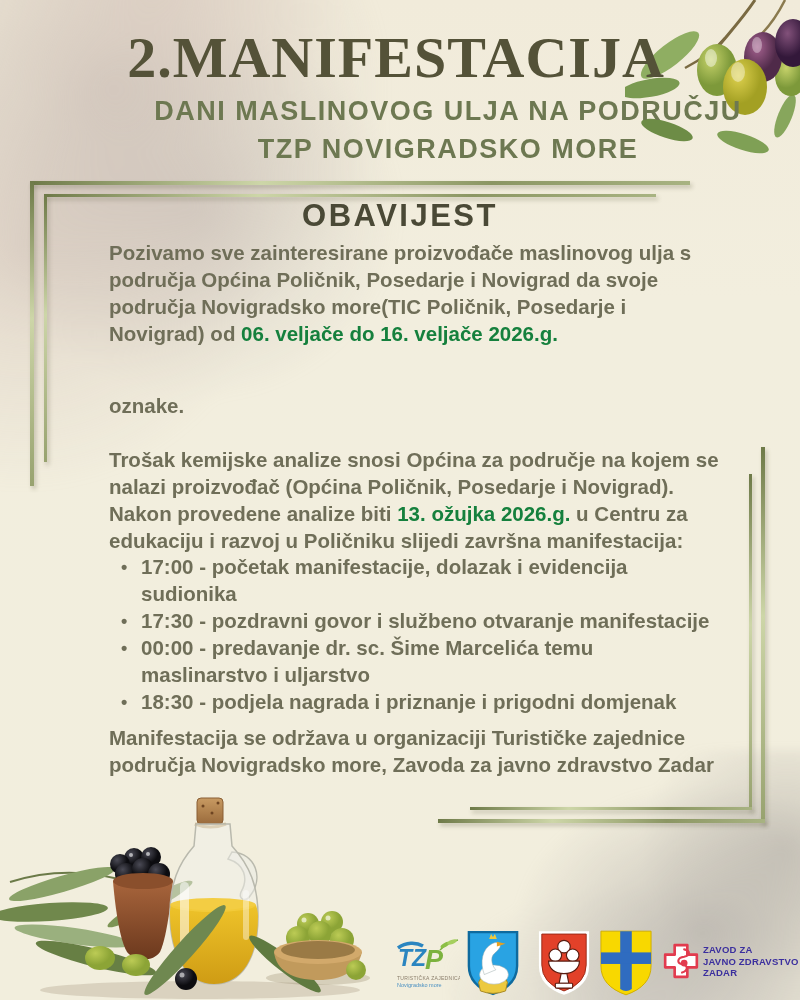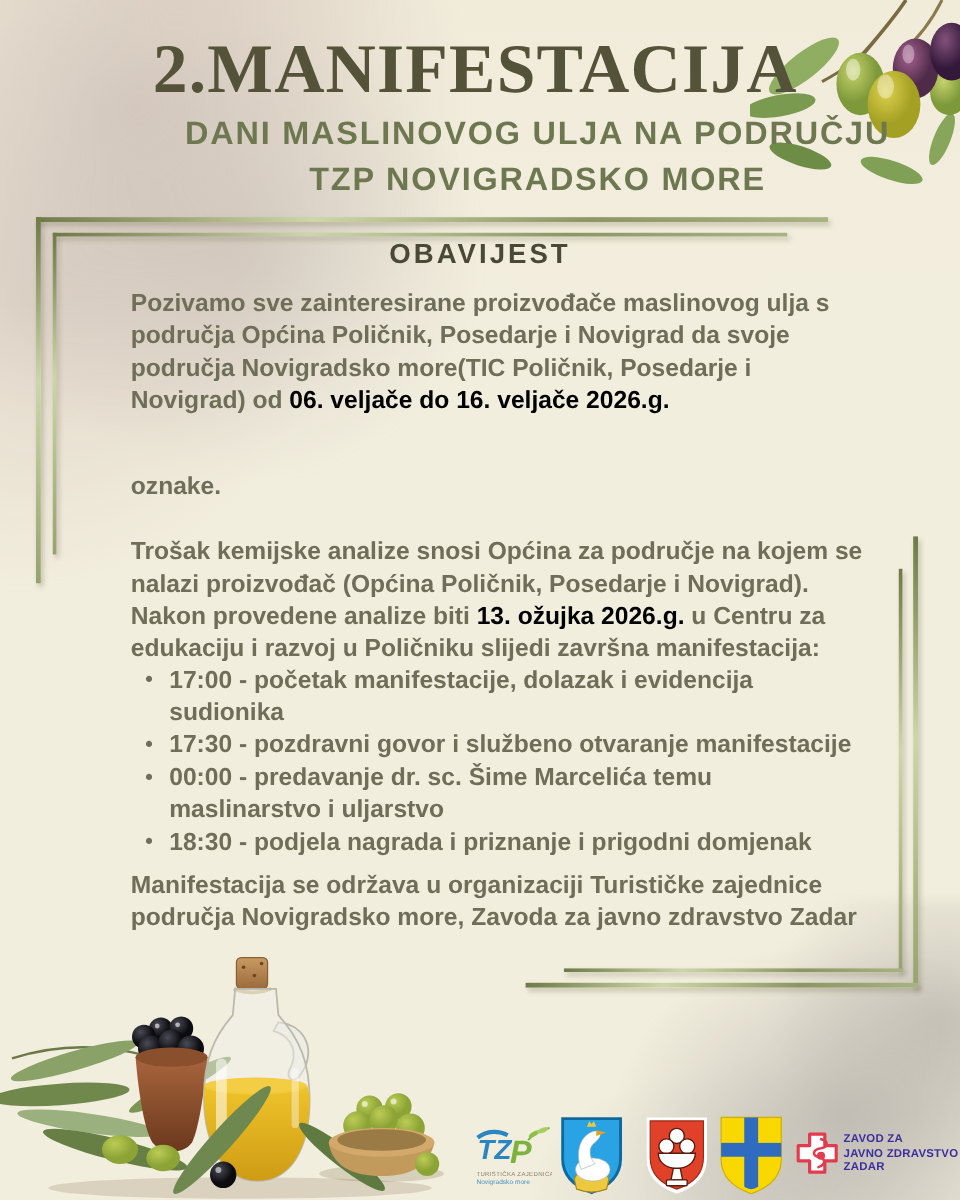--- a/index.html
+++ b/index.html
@@ -32,39 +32,39 @@
     left:0;top:24px;width:792px;text-align:center;z-index:3;
     font-family:"Liberation Serif",serif;font-weight:bold;font-size:58px;
     letter-spacing:1px;color:#545238;
   }
   .subtitle{left:0;width:800px;text-align:center;z-index:3;
     font-weight:bold;font-size:27px;letter-spacing:1.5px;color:#6d7851;padding-left:48px;}
   .subtitle1{top:96px;}
   .subtitle2{top:134px;}
   .notice-heading{
     left:0;top:198px;width:800px;text-align:center;z-index:3;
-    font-weight:bold;font-size:23px;letter-spacing:2.5px;color:#4a4936;
+    font-weight:bold;font-size:31px;letter-spacing:2.5px;color:#4a4936;
   }
   
   .fl{z-index:1;background:linear-gradient(90deg,#6e7a48 0%,#cdd6a8 35%,#8b9663 70%,#a8b382 100%);
       box-shadow:2px 3px 4px rgba(90,90,60,.3);}
   .flv{background:linear-gradient(180deg,#6e7a48 0%,#cdd6a8 45%,#97a26f 100%);}
   .frame-top-outer{left:30px;top:181px;width:660px;height:4px;}
   .frame-top-inner{left:44px;top:194px;width:612px;height:3px;}
   .frame-left-outer{left:30px;top:181px;width:4px;height:305px;}
   .frame-left-inner{left:44px;top:194px;width:3px;height:268px;}
   .frame-right-outer{left:761px;top:447px;width:4px;height:376px;}
   .frame-right-inner{left:749px;top:474px;width:3px;height:336px;}
   .frame-bottom-outer{left:438px;top:819px;width:327px;height:4px;}
   .frame-bottom-inner{left:470px;top:807px;width:282px;height:3px;}
   
   .body-block{z-index:3;font-weight:bold;font-size:20.5px;line-height:27px;
     color:#6f6e58;letter-spacing:0;margin-left:21px;}
   .body-block .line{white-space:nowrap;height:27px;}
-  .emph{color:#000000;}
+  .emph{color:#15803d;}
   .p1{left:88px;top:239px;}
   .p2{left:88px;top:392px;}
   .p3{left:88px;top:446px;}
   .schedule{left:100px;top:553px;}
   .closing{left:88px;top:724px;}
   .sched-line{white-space:nowrap;height:27px;}
   .dot{display:inline-block;width:20px;font-size:18px;vertical-align:1px;}
   
   .logo-box{z-index:3;}
   .zzjz-text{left:703px;top:944px;z-index:3;font-weight:bold;font-size:9.5px;

